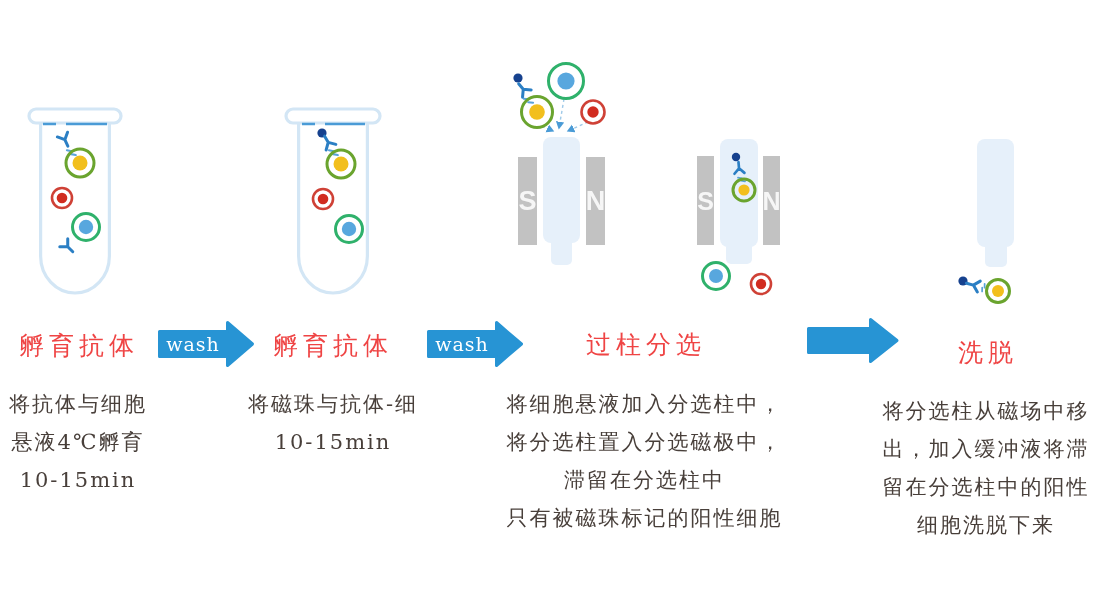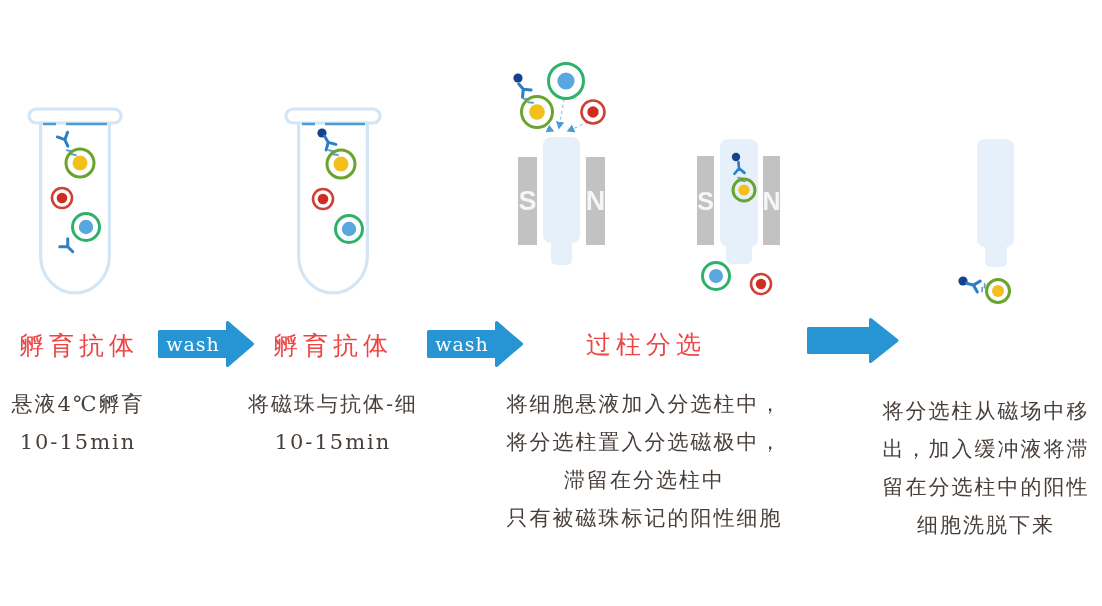--- a/index.html
+++ b/index.html
@@ -65,20 +65,21 @@
         <circle class="dot-red" cx="37" cy="94" r="5.3"></circle>
     </g>
     <g>
       <circle class="ring-green" cx="61" cy="123" r="13.5"></circle>
         <circle class="dot-blue" cx="61" cy="123" r="7.2"></circle>
     </g>
     <use href="#ab" x="-9" y="-9" width="18" height="18" class="ab-stroke" transform="translate(43,143) rotate(-45)"></use>
   </svg>
   <div class="step-title" style="left:4px;top:329px;width:150px">孵育抗体</div>
   <div class="desc" style="left:0px;top:385px;width:156px">
+    <div>将抗体与细胞</div>
     <div>悬液4℃孵育</div>
     <div>10-15min</div>
   </div>
 
   <svg class="abs" style="left:158px;top:321px" width="98" height="47">
     <polygon class="arrow" points="1.5,10.5 69.5,10.5 69.5,1.5 94.5,23 69.5,44.5 69.5,35.5 1.5,35.5"></polygon>
   </svg>
   <div class="wash" style="left:158px;top:333px;width:70px">wash</div>
 
   <svg class="abs" style="left:282px;top:104px" width="100" height="195">
@@ -179,20 +180,21 @@
     <rect class="col" x="27" y="4" width="37" height="108" rx="8"></rect>
     <rect class="col" x="35" y="107" width="22" height="25" rx="5"></rect>
     <circle class="bead" cx="13" cy="146" r="4.6"></circle>
     <use href="#ab" x="-9" y="-9" width="18" height="18" class="ab-stroke" transform="translate(23,150) rotate(105)"></use>
     <use href="#ticks" x="-4" y="-4" width="8" height="8" class="tick" transform="translate(34,153) rotate(60)"></use>
     <g>
       <circle class="ring-olive" cx="48" cy="156" r="11.5"></circle>
         <circle class="dot-yellow" cx="48" cy="156" r="6"></circle>
     </g>
   </svg>
+  <div class="step-title" style="left:913px;top:336px;width:150px">洗脱</div>
   <div class="desc" style="left:866px;top:392px;width:240px">
     <div>将分选柱从磁场中移</div>
     <div>出，加入缓冲液将滞</div>
     <div>留在分选柱中的阳性</div>
     <div>细胞洗脱下来</div>
   </div>
 
 </div>
 
 </body></html>

